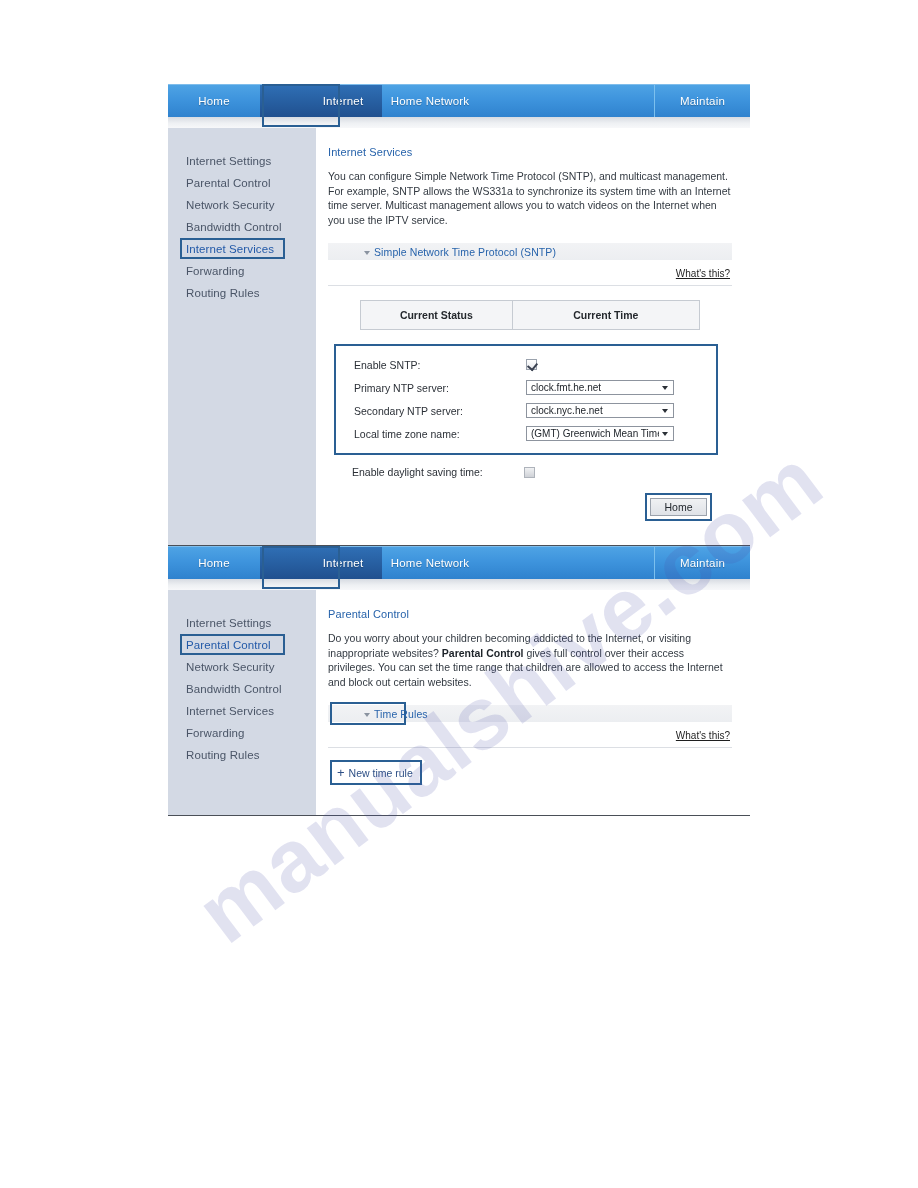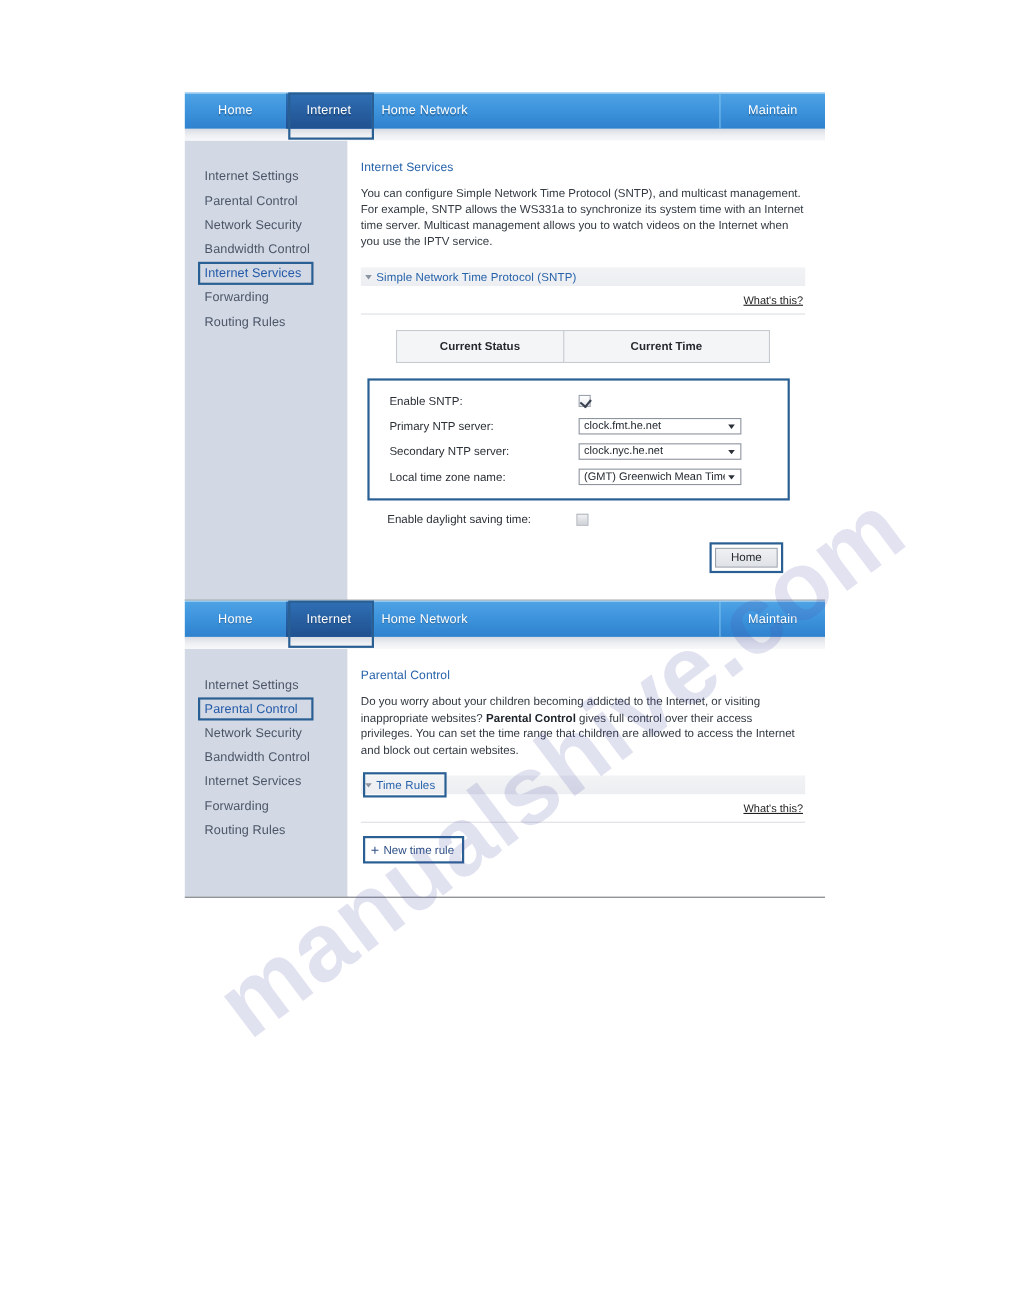--- a/index.html
+++ b/index.html
@@ -63,21 +63,21 @@
     display: flex;
     align-items: center;
     justify-content: center;
     color: #ffffff;
     font-size: 11.5px;
     letter-spacing: 0.2px;
     position: relative;
     text-shadow: 0 1px 1px rgba(0,0,0,0.28);
   }
   .nav-home      { width: 92px; }
-  .nav-internet  { width: 78px; background: linear-gradient(180deg,#2f6fb5 0%, #20508f 100%); }
+  .nav-internet  { width: 78px; background: linear-gradient(180deg,#2f6fb5 0%, #20508f 100%); padding-left: 44px; }
   .nav-homenet   { width: 96px; }
   .nav-filler    { flex: 1 1 auto; }
   .nav-maintain  { width: 95px; border-left: 1px solid #7cc0ee; }
 
   .nav-active-box {
     position: absolute;
     left: 262px;
     top: 84px;
     width: 78px;
     height: 43px;
@@ -152,24 +152,25 @@
   .collapse-bar {
     background: linear-gradient(180deg,#f2f3f5 0%, #eceef1 100%);
     height: 17px;
     display: flex;
     align-items: center;
     position: relative;
   }
   .collapse-label {
     font-size: 10.5px;
     color: #2763ab;
-    padding-left: 4px;
+    padding-left: 18px;
     letter-spacing: 0.1px;
     position: relative;
     z-index: 2;
+    margin-left: 18px;
   }
   .tri {
     display: inline-block;
     width: 0; height: 0;
     border-left: 3.5px solid transparent;
     border-right: 3.5px solid transparent;
     border-top: 4px solid #8a93a0;
     margin-right: 4px;
     vertical-align: middle;
   }

